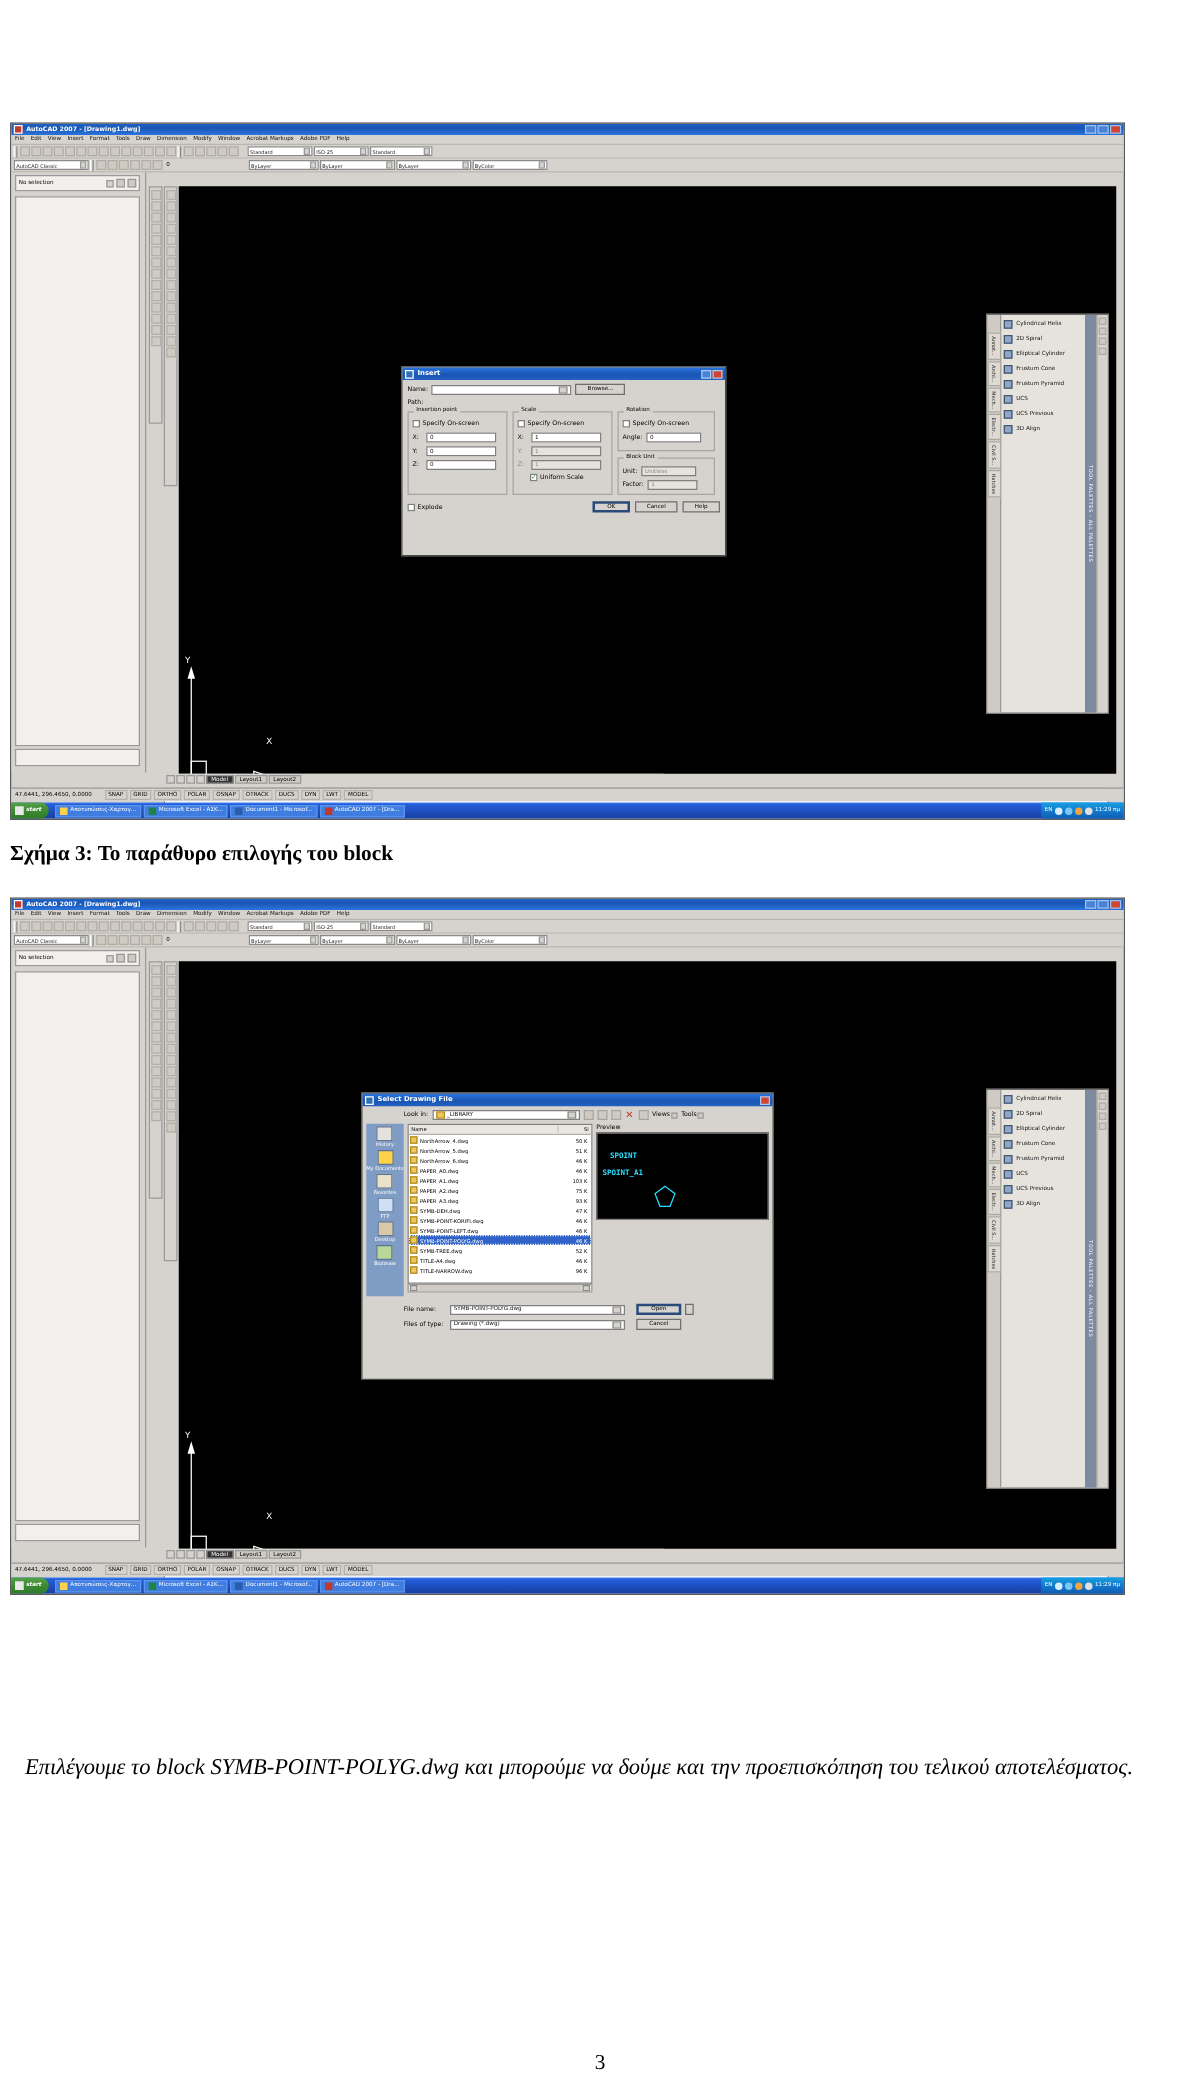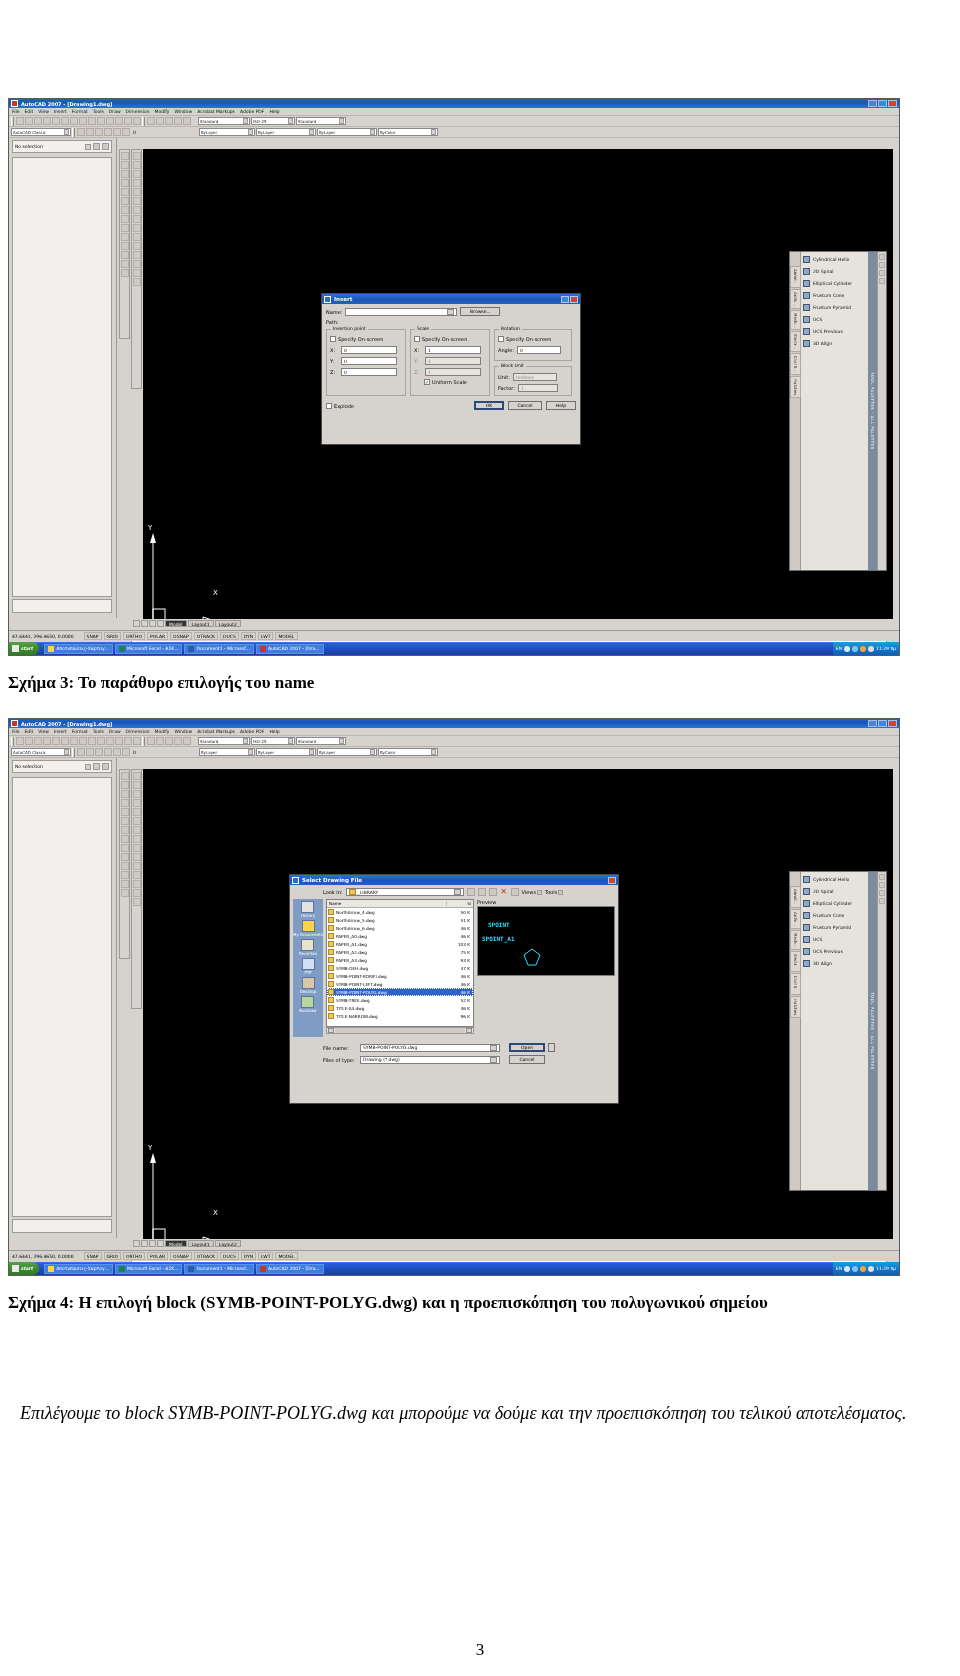--- a/index.html
+++ b/index.html
@@ -591,21 +591,21 @@
           <div style="margin-left:auto; display:flex; gap:4px;">
             <span class="btn def" style="width:30px;">OK</span>
             <span class="btn" style="width:34px;">Cancel</span>
             <span class="btn" style="width:30px;">Help</span>
           </div>
         </div>
       </div>
     </div>
   </div>
 
-  <div class="fig-caption" style="left:8px; top:670px; width:700px;">Σχήμα 3: Το παράθυρο επιλογής του name</div>
+  <div class="fig-caption" style="left:8px; top:670px; width:700px;">Σχήμα 3: Το παράθυρο επιλογής του block</div>
 
   <div class="acad" id="acad2" style="left:8px; top:718px; width:892px; height:558px;">
 
     <div class="titlebar">
       <span class="app-ico"></span>
       <span class="t-text">AutoCAD 2007 - [Drawing1.dwg]</span>
       <span class="btns">
         <i></i>
         <i></i>
         <i class="x"></i>
@@ -1038,18 +1038,17 @@
           <span class="inp" style="width:140px;">
             <em style="font-style:normal">Drawing (*.dwg)</em>
             <i class="cb-arrow"></i>
           </span>
           <span class="btn" style="width:36px; margin-left:6px;">Cancel</span>
         </div>
       </div>
     </div>
   </div>
 
-  <div class="fig-caption" style="left:8px; top:1290px; width:944px;">Σχήμα 4: Η επιλογή block (SYMB-POINT-POLYG.dwg) και η προεπισκόπηση του πολυγωνικού σημείου</div>
 
   <div class="body-par" style="left:20px; top:1392px; width:944px;font-style:italic;">Επιλέγουμε το block SYMB-POINT-POLYG.dwg και μπορούμε να δούμε και την προεπισκόπηση του τελικού αποτελέσματος.</div>
 
   <div class="pageno">3</div>
 </div>
 
 </body></html>

